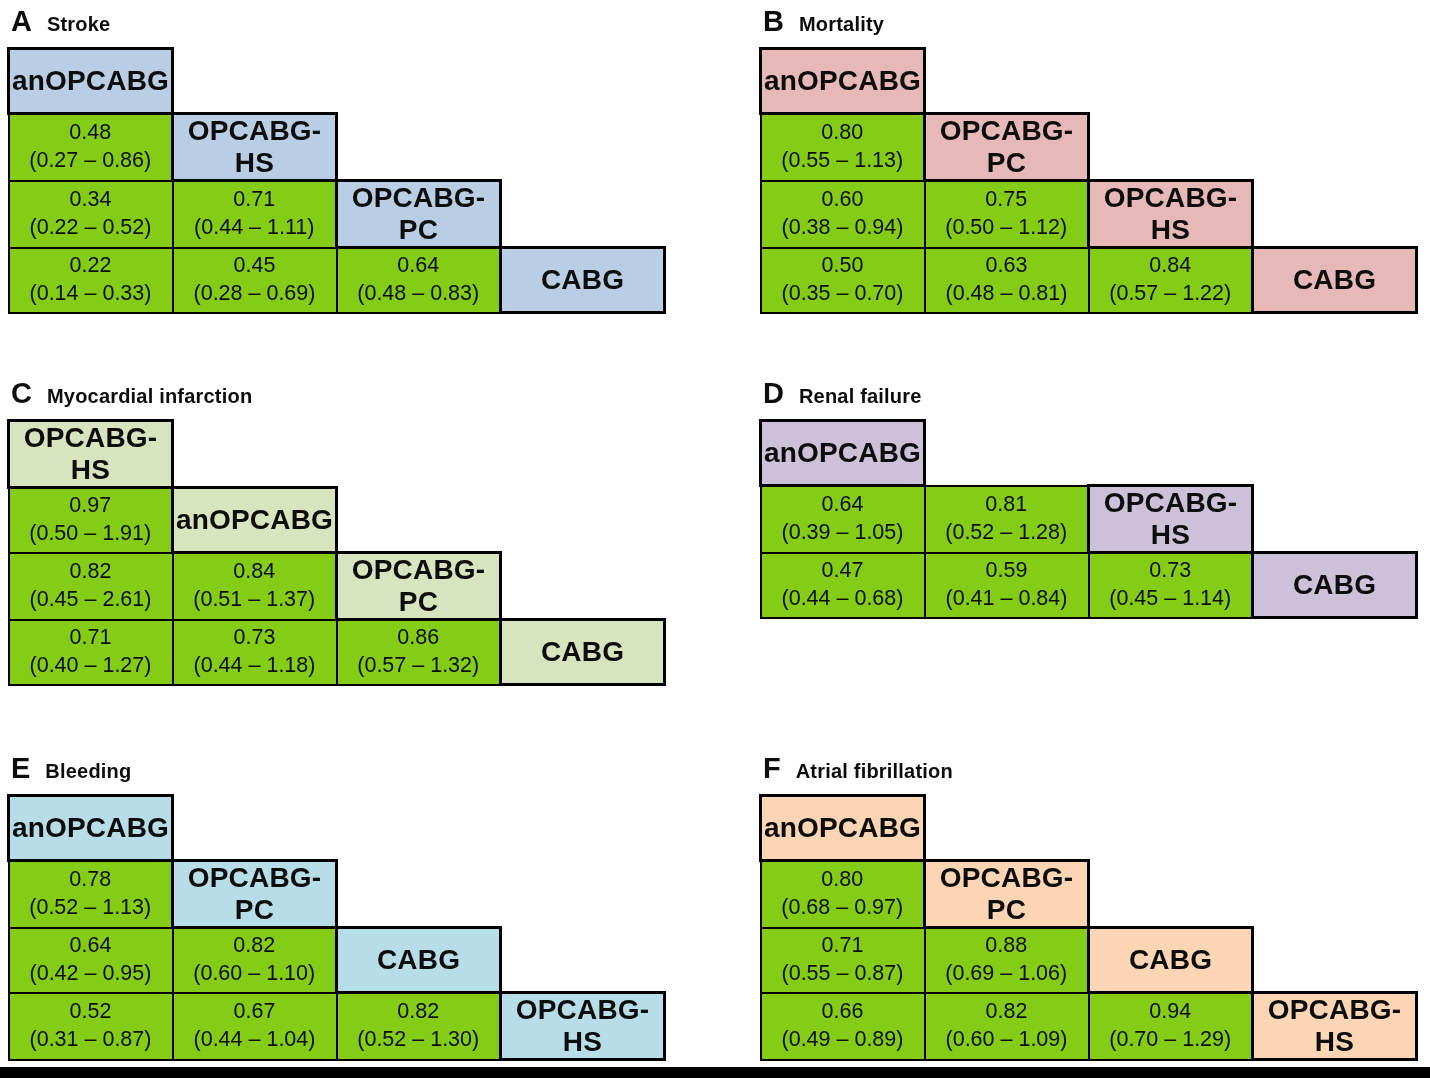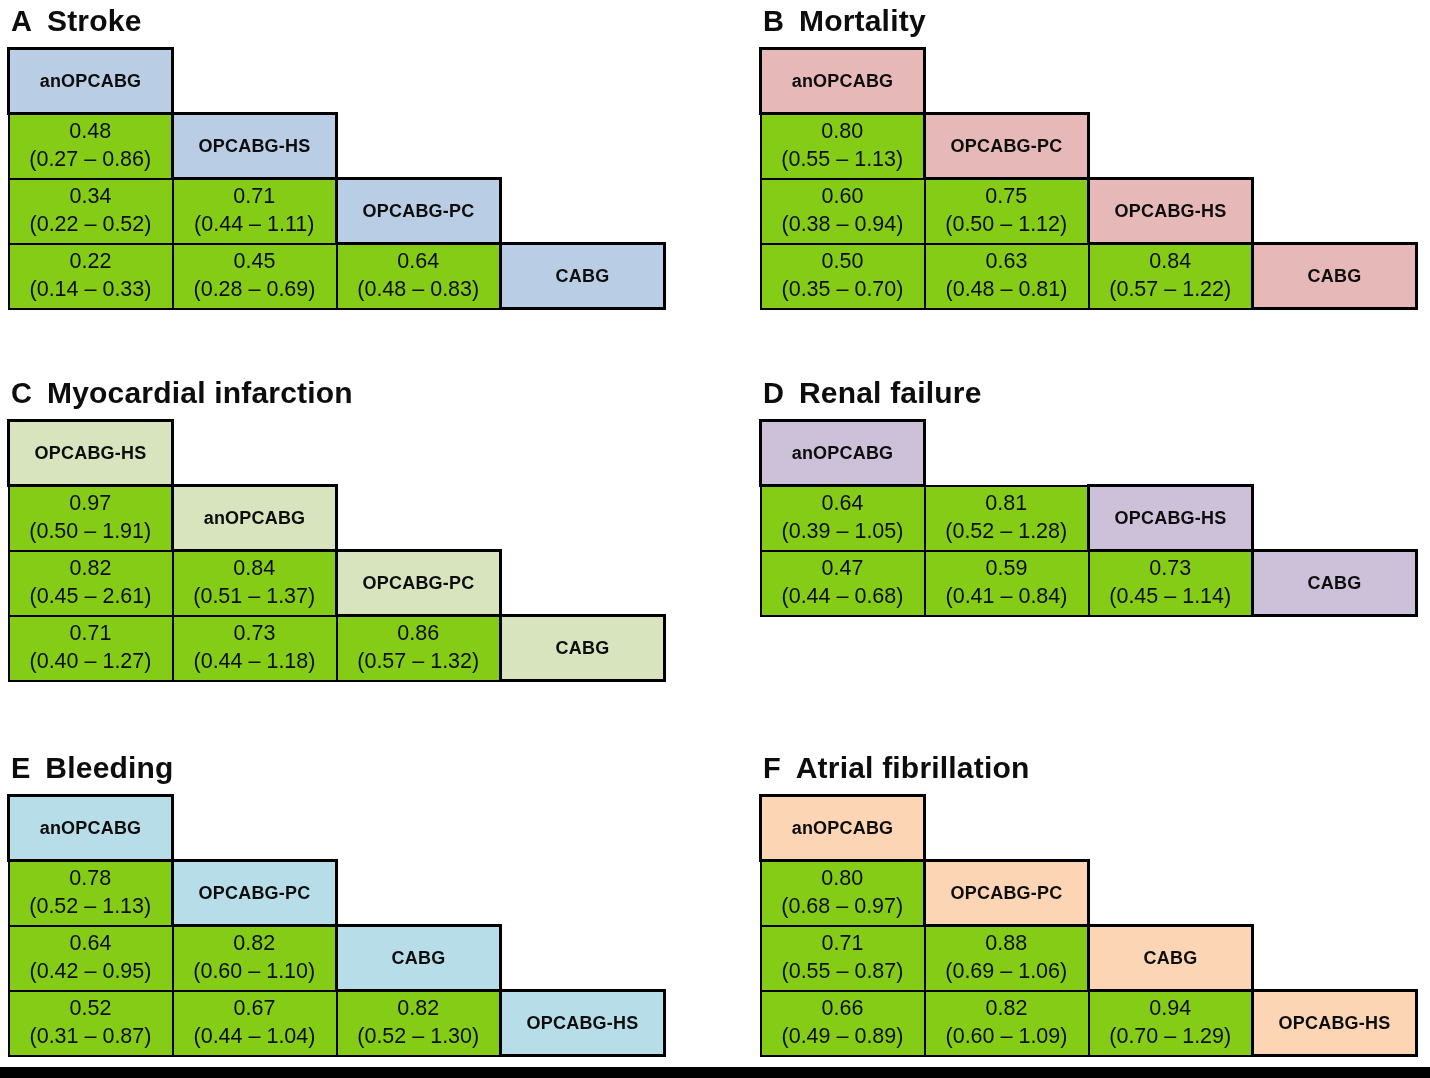--- a/index.html
+++ b/index.html
@@ -14,30 +14,30 @@
   #panel-D{left:751px;top:376px;}
   #panel-E{left:7px;top:751px;}
   #panel-F{left:751px;top:751px;}
 
   .panel-title{
     display:flex;align-items:baseline;gap:15px;
     margin:0 0 9px 4px;font-weight:700;color:#0d0d0d;height:34px;
   }
   .col-right .panel-title{margin-left:12px;}
   .panel-letter{font-size:29px;line-height:34px;}
-  .panel-label{font-size:30px;line-height:34px;letter-spacing:.2px;}
+  .panel-label{font-size:20px;line-height:34px;letter-spacing:.2px;}
 
   table.league{border-collapse:collapse;table-layout:fixed;}
   .col-right table.league{margin-left:8px;}
   table.league td{
     width:164px;height:65px;padding:0;text-align:center;vertical-align:middle;
     box-sizing:border-box;
   }
   td.diag{
-    border:3px solid #000;font-weight:700;font-size:18px;letter-spacing:.2px;
+    border:3px solid #000;font-weight:700;font-size:28px;letter-spacing:.2px;
     color:#0d0d0d;
   }
   td.comp{
     border:2px solid #000;background:#84cc16;font-size:21.5px;line-height:1.3;
     color:#0d0d0d;
   }
   td.empty{border:none;background:transparent;}
 
   .bottom-bar{
     position:absolute;left:0;top:1067px;width:1430px;height:11px;background:#000;

